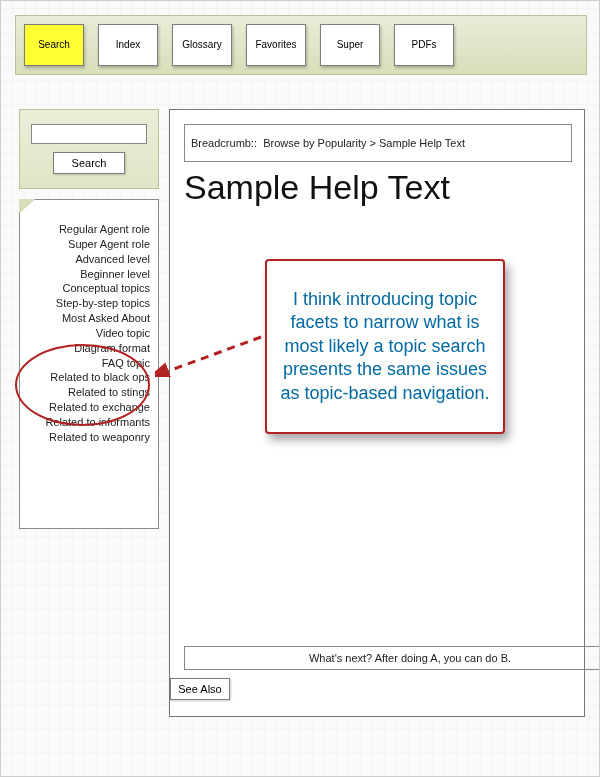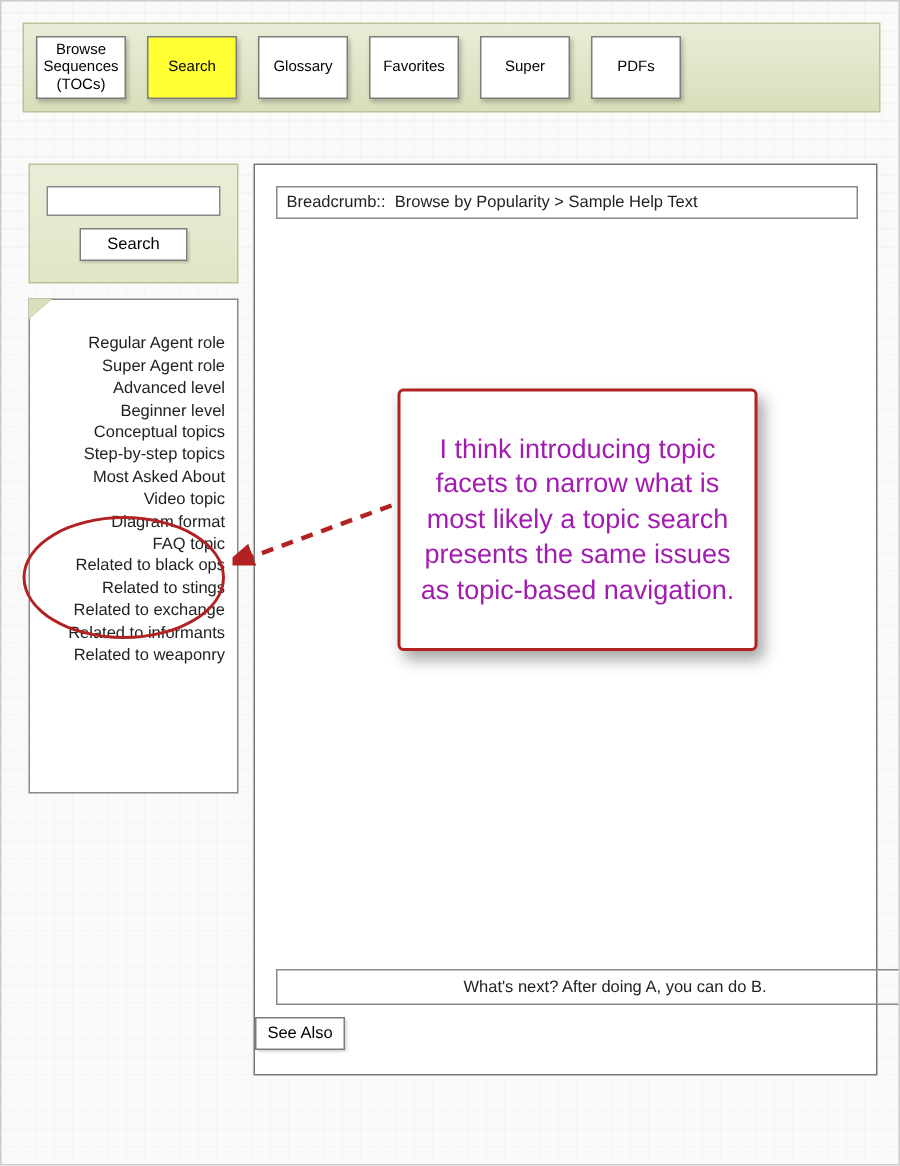--- a/index.html
+++ b/index.html
@@ -70,21 +70,21 @@
     font-size:11px; line-height:1.35;
     color:#222;
   }
   .facet-item { white-space:nowrap; cursor:pointer;text-align:right; }
   .main-panel {
     position:absolute; left:168px; top:108px; width:416px; height:608px;
     border:1px solid #777; background:#fff;
   }
   .breadcrumb {
     margin:14px 14px 0 14px;
-    width:388px; height:22px;
+    width:388px; height:38px;
     border:1px solid #888;
     font-size:11px;
     display:flex; align-items:center; padding:0 6px; color:#222;
   }
   .page-title {
     margin:6px 14px 0 14px;
     font-size:34px; font-weight:400; color:#111;
   }
   .whats-next {
     position:absolute; left:14px; bottom:46px; width:452px; height:24px;
@@ -95,41 +95,41 @@
     position:absolute; left:0; bottom:16px; width:60px; height:22px;
     border:1px solid #7d7d7d; background:#fff; font-size:11px; cursor:pointer;
     box-shadow: 1px 1px 2px rgba(0,0,0,0.2);
   }
   .annotation {
     position:absolute; left:264px; top:258px; width:240px; height:175px;
     background:#fff; border:2px solid #B22222; border-radius:4px;
     box-shadow: 4px 6px 10px rgba(0,0,0,0.35);
     padding:12px;
     font-size:18px; line-height:1.3;
-    color:#a21caf; text-align:center;
+    color:#0369a1; text-align:center;
     display:flex; align-items:center; justify-content:center;
     z-index:50;
   }
   .circle {
     position:absolute; left:14px; top:343px; width:135px; height:82px;
     border:2px solid #B22222; border-radius:50%;
     z-index:45;
     pointer-events:none;
   }
   .arrow {
     position:absolute; left:154px; top:332px; width:110px; height:44px;
     z-index:46; pointer-events:none;
   }
 </style>
 </head>
 <body>
 
 <div class="top-bar">
-  <div class="tab-btn">Browse Sequences (TOCs)</div>
   <div class="tab-btn active">Search</div>
+  <div class="tab-btn">Index</div>
   <div class="tab-btn">Glossary</div>
   <div class="tab-btn">Favorites</div>
   <div class="tab-btn">Super</div>
   <div class="tab-btn">PDFs</div>
 </div>
 
 <div class="side-area">
   <div class="search-box">
     <input class="search-input" value="" style="">
     <button class="search-btn">Search</button>
@@ -156,20 +156,21 @@
     </div>
   </div>
 </div>
 
 <div class="main-panel">
   <div class="breadcrumb">
     <span>Breadcrumb::</span>
     &nbsp;&nbsp;
     <span>Browse by Popularity &gt; Sample Help Text</span>
   </div>
+  <div class="page-title">Sample Help Text</div>
 
   <div class="whats-next">What's next? After doing A, you can do B.</div>
   <button class="see-also">See Also</button>
 </div>
 
 <div class="circle"></div>
 
 <svg class="arrow" viewBox="0 0 110 44">
   <defs>
     <marker id="ahead" markerWidth="10" markerHeight="10" refX="2" refY="3" orient="auto">

